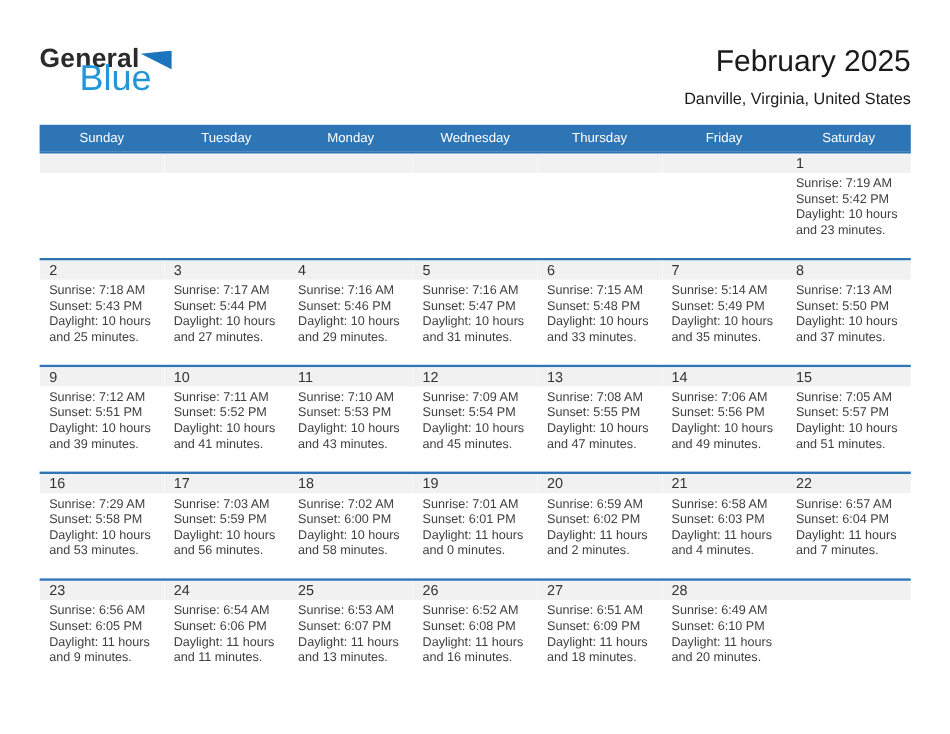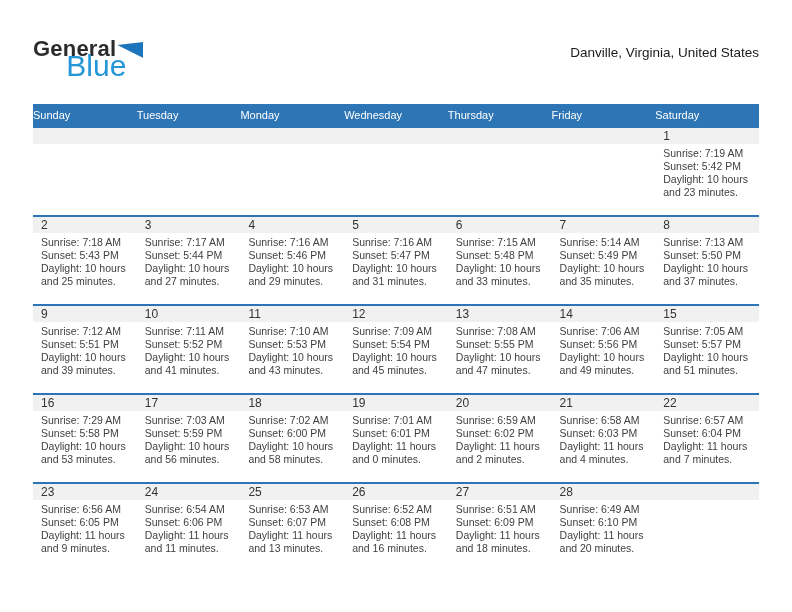--- a/index.html
+++ b/index.html
@@ -26,21 +26,21 @@
 
   
   .title-block{position:absolute;right:33px;top:36px;text-align:right;}
   .page-title{font-size:25px;color:var(--title-text);line-height:30px;}
   .page-subtitle{font-size:13.5px;color:var(--title-text);margin-top:9px;}
 
   
   .calendar{position:absolute;left:33px;top:104px;width:726px;}
   .weekday-row{display:grid;grid-template-columns:repeat(7,1fr);background:var(--header-bg);height:22px;}
   .weekday{color:var(--header-text);font-size:11px;line-height:22px;padding-left:0;
-           white-space:nowrap;overflow:hidden;}
+           white-space:nowrap;overflow:hidden;text-align:center;}
   .week-row{display:grid;grid-template-columns:repeat(7,1fr);border-top:2px solid var(--row-border);height:89px;}
   .week-row:last-child{height:auto;min-height:74px;}
   .day-cell{overflow:hidden;}
   .day-num{height:16px;background:var(--day-strip-bg);font-size:12px;line-height:16px;
            padding-left:8px;color:var(--day-number);}
   .day-body{padding:3px 2px 4px 8px;}
   .day-line{font-size:10.5px;line-height:13px;color:var(--body-text);white-space:nowrap;}
 </style>
 </head>
 <body>
@@ -49,20 +49,21 @@
 
   <div class="logo">
     <div class="logo-top">
       <span class="logo-general">General</span>
       <span class="logo-triangle" style="background: rgb(28, 117, 188);"></span>
     </div>
     <div class="logo-blue" style="color: rgb(35, 150, 216);">Blue</div>
   </div>
 
   <div class="title-block">
+    <div class="page-title">February 2025</div>
     <div class="page-subtitle">Danville, Virginia, United States</div>
   </div>
 
   <div class="calendar">
     <div class="weekday-row">
         <div class="weekday">Sunday</div>
         <div class="weekday">Tuesday</div>
         <div class="weekday">Monday</div>
         <div class="weekday">Wednesday</div>
         <div class="weekday">Thursday</div>

